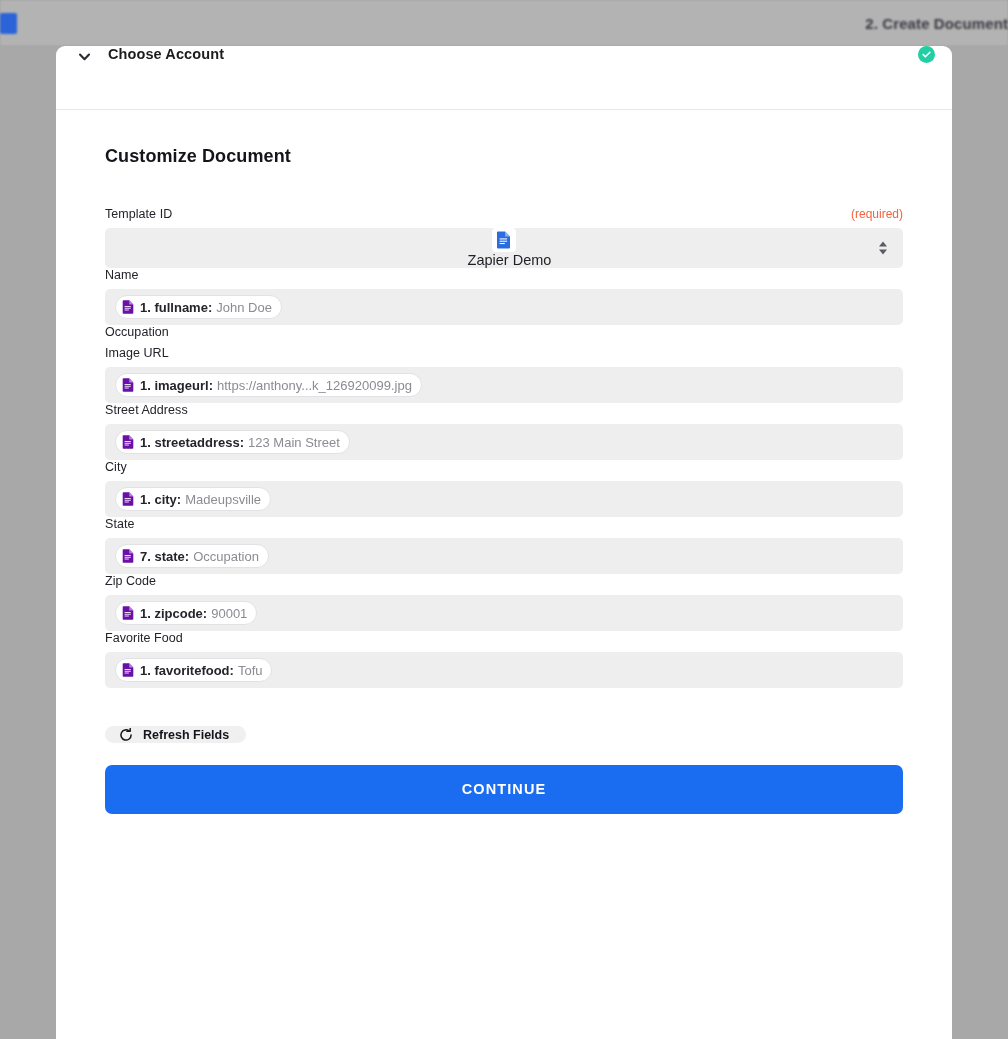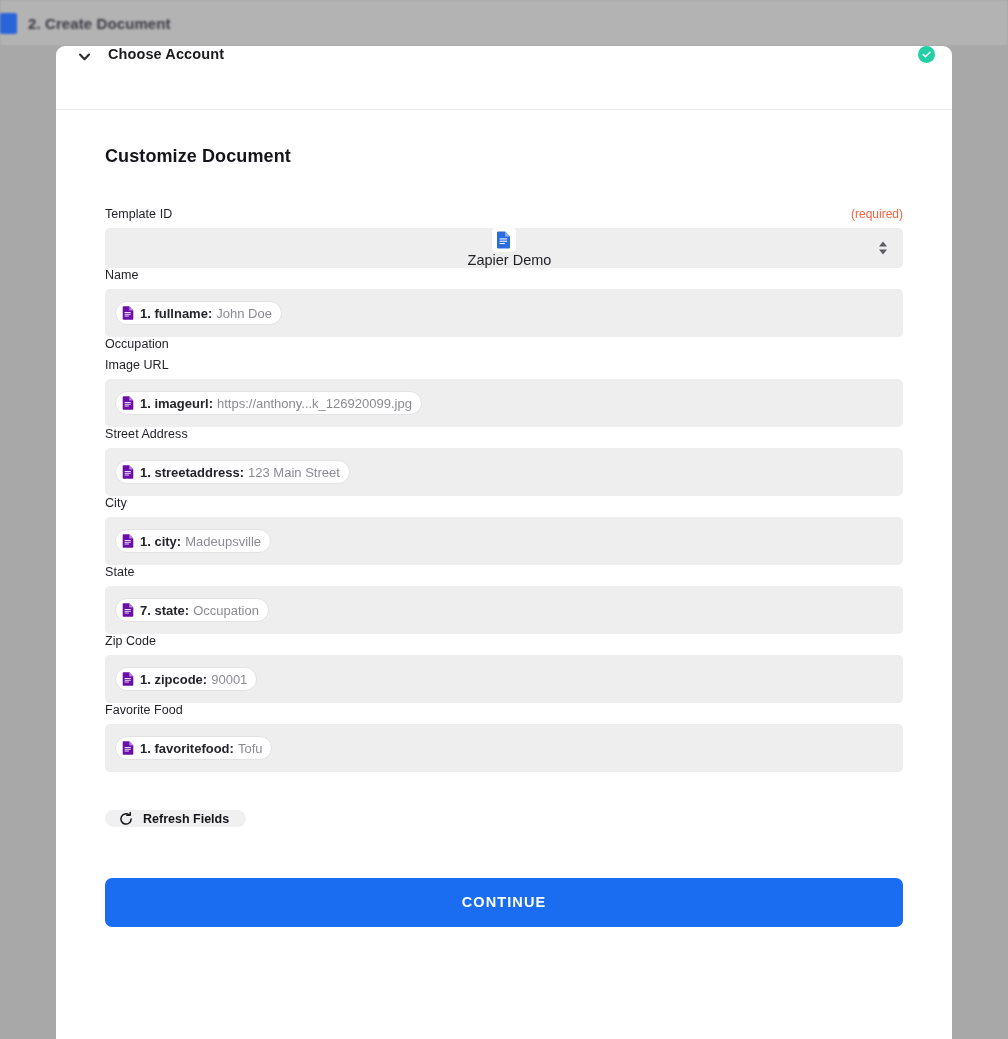--- a/index.html
+++ b/index.html
@@ -18,21 +18,21 @@
 
   
   .page-topbar {
     position: absolute;
     top: 0; left: 0;
     width: 1008px;
     height: 46px;
     background: #b3b3b3;
     display: flex;
     align-items: center;
-    justify-content: flex-start;
+    justify-content: space-between;
     gap: 11px;
     filter: blur(0.8px);
   }
   .page-topbar .step-icon {
     width: 17px;
     height: 21px;
     background: #2b63d9;
     border-radius: 2px;
   }
   .page-topbar .step-title {
@@ -174,21 +174,21 @@
   .select-arrows .up   { border-bottom: 5px solid #5b5b63; }
   .select-arrows .down { border-top: 5px solid #5b5b63; }
 
   
   .token-field {
     min-height: 36px;
     background: #eeeeef;
     border-radius: 5px;
     display: flex;
     align-items: center;
-    padding: 12px 10px;
+    padding: 0 10px;
     cursor: text;
   }
   .token-pill {
     display: inline-flex;
     align-items: center;
     background: #ffffff;
     border: 1px solid #e2e2e5;
     border-radius: 13px;
     height: 24px;
     padding: 0 9px 0 6px;
@@ -231,21 +231,21 @@
     font-family: "Liberation Sans", sans-serif;
   }
   .refresh-btn svg { display: block; }
   .refresh-label {
     font-size: 12.5px;
     font-weight: bold;
     color: #14141a;
   }
 
   
-  .continue-row { margin-top: 48px; }
+  .continue-row { margin-top: 19px; }
   .continue-btn {
     width: 100%;
     height: 49px;
     background: #1a6df0;
     border: none;
     border-radius: 7px;
     color: #ffffff;
     font-size: 14.5px;
     font-weight: bold;
     letter-spacing: 1.1px;

